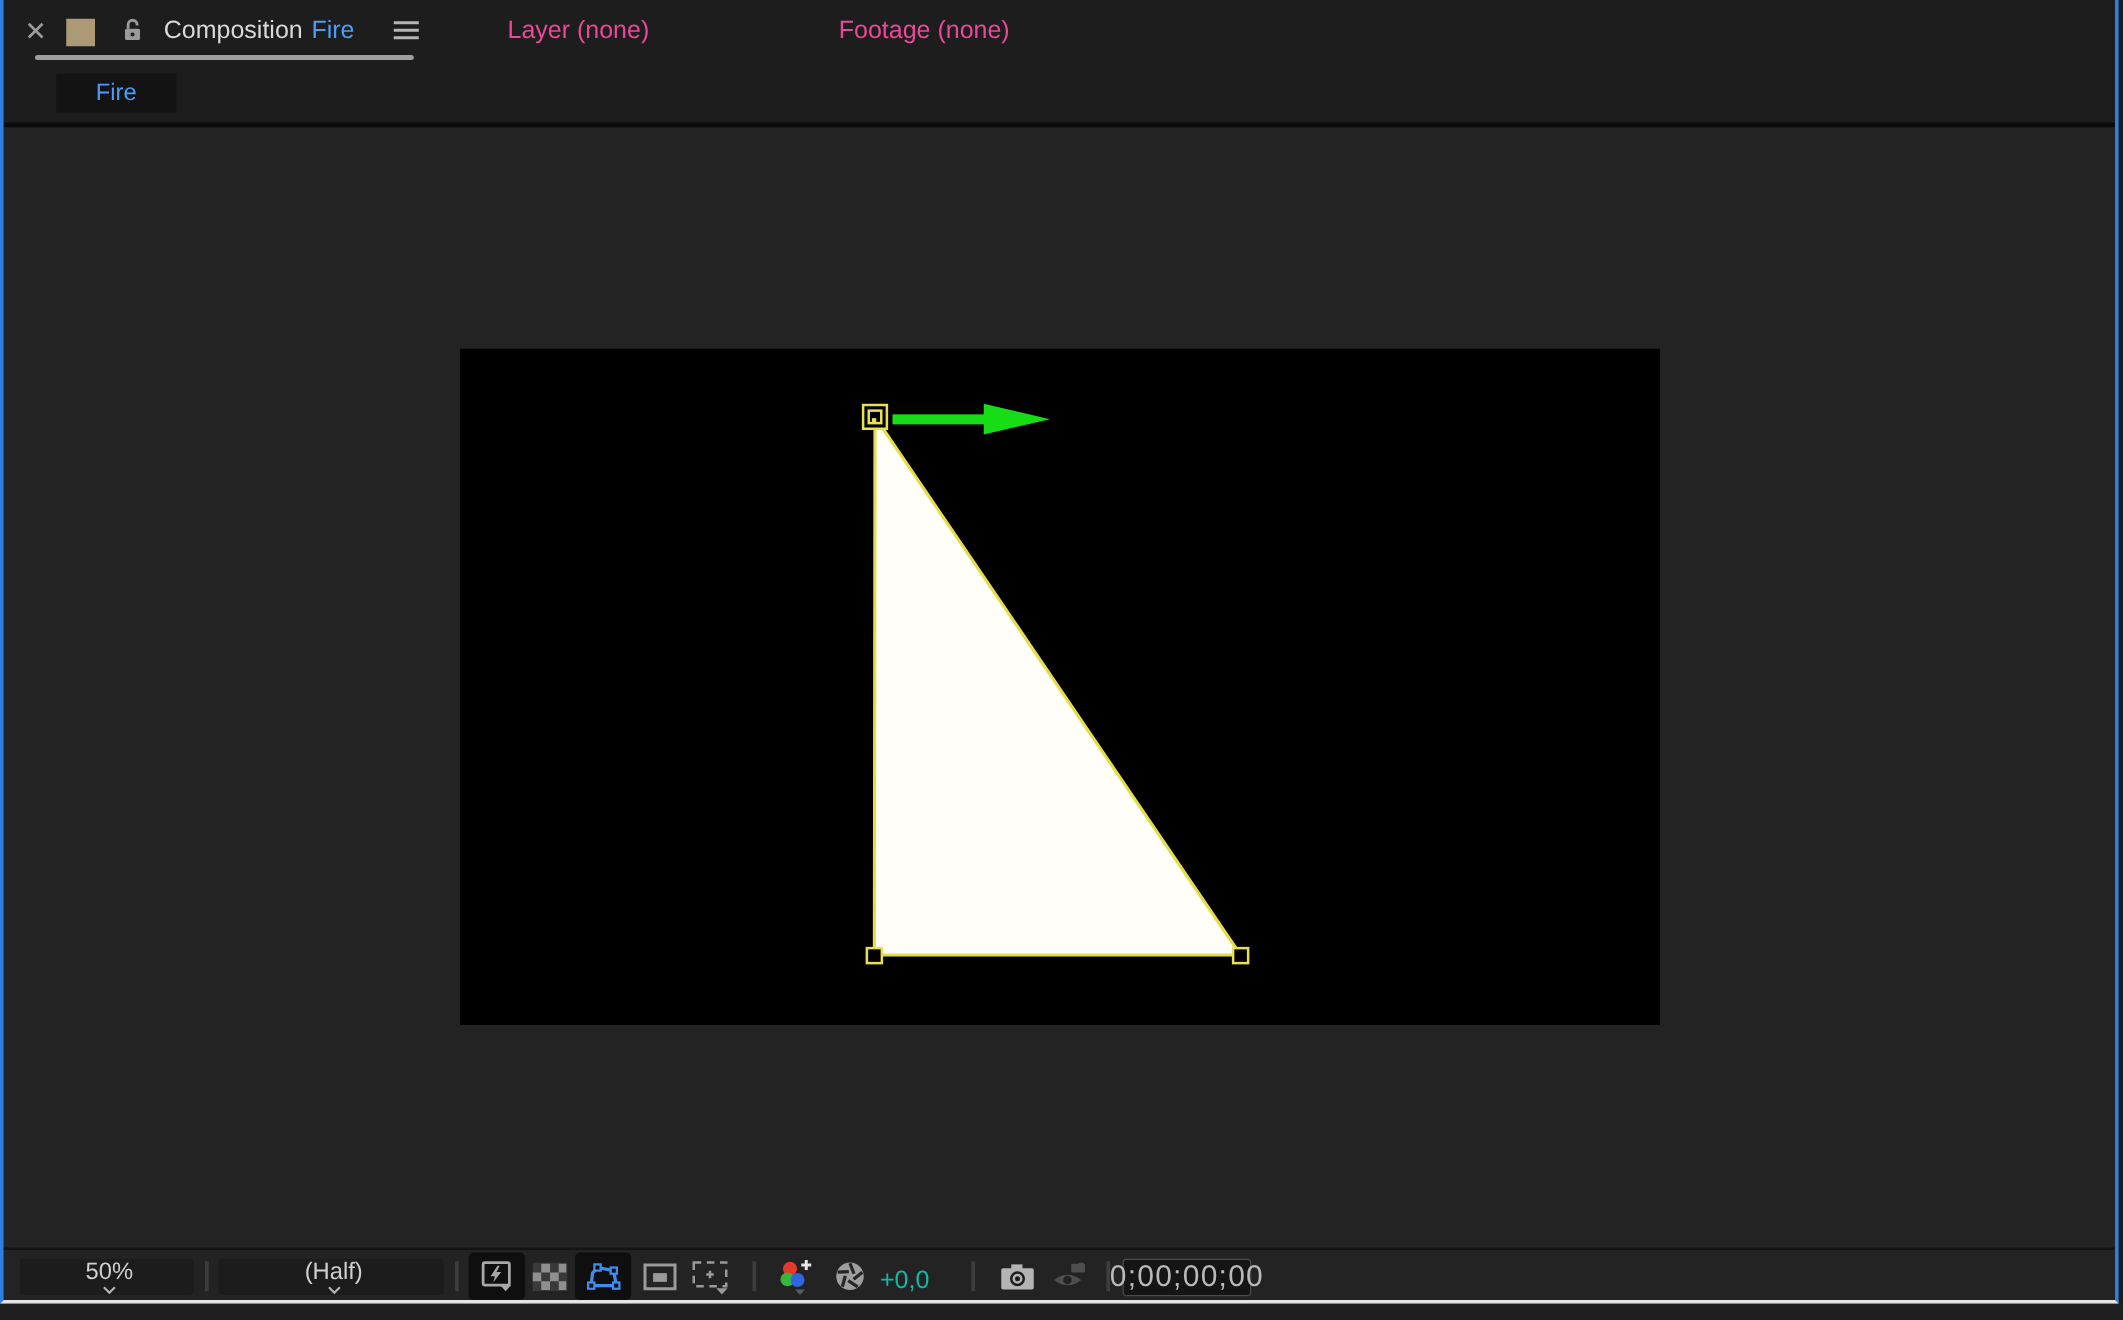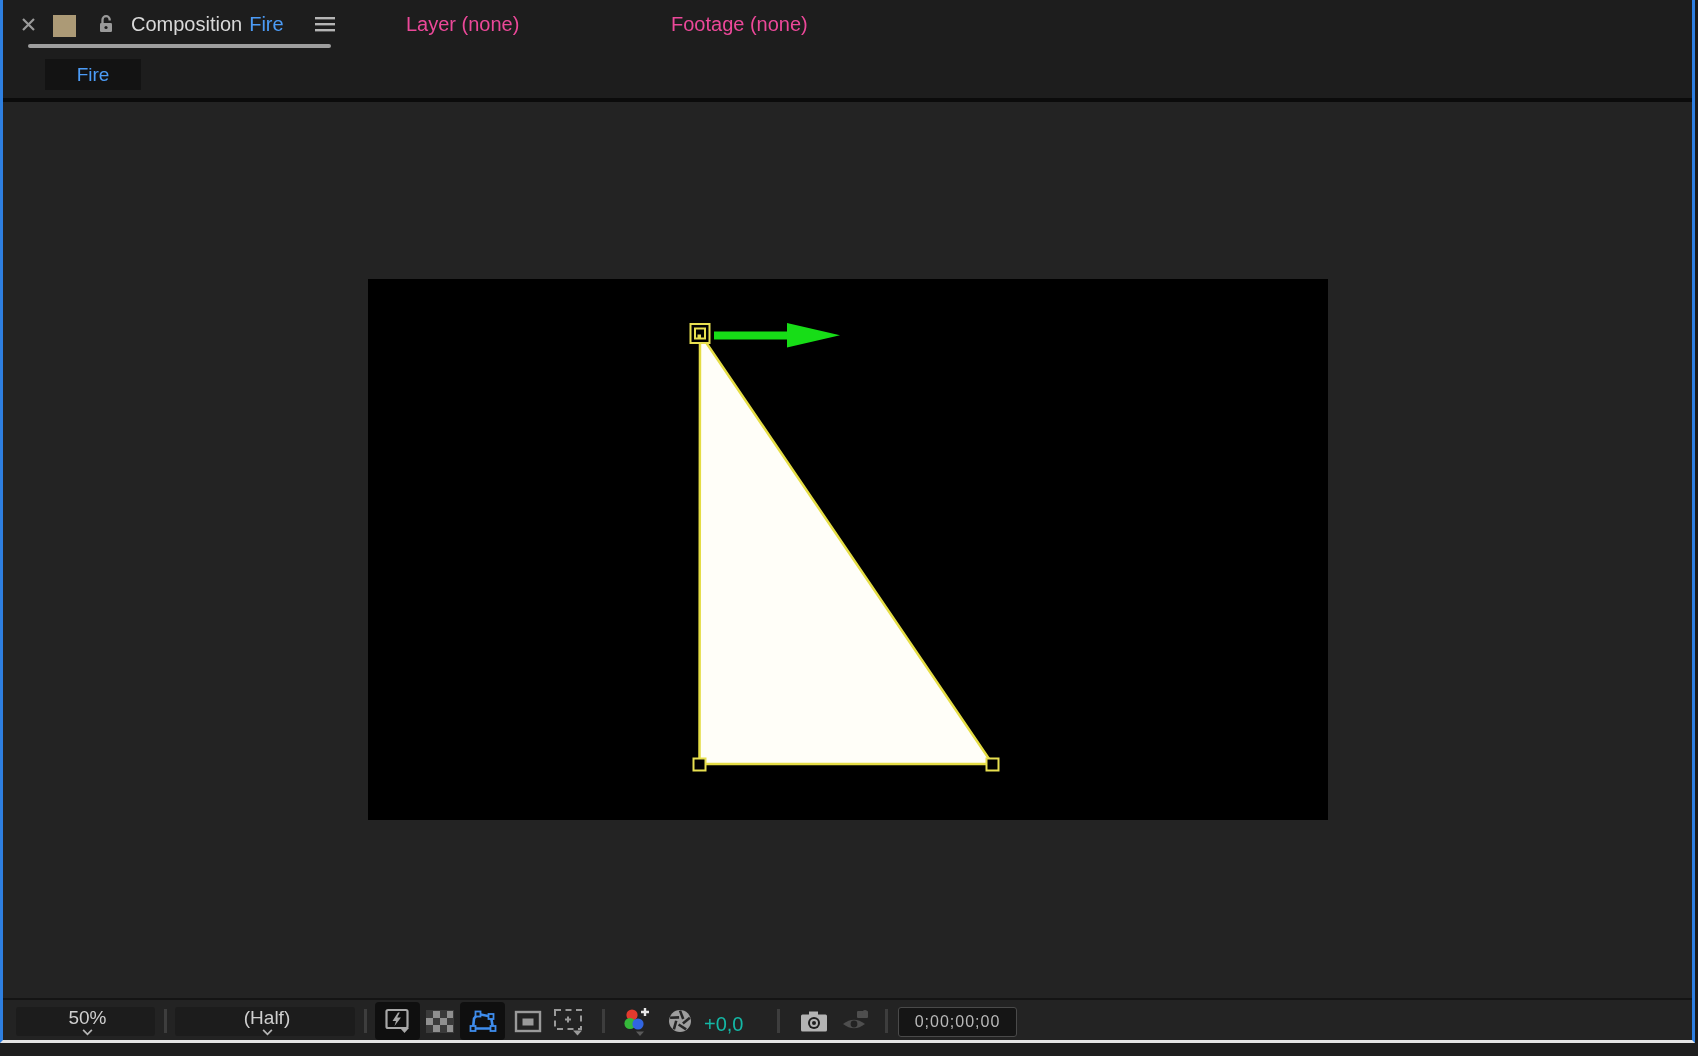--- a/index.html
+++ b/index.html
@@ -41,22 +41,22 @@
              border-top:2px solid #141414; }
   .select-box { position:absolute; top:7px; height:29px; background:#1c1c1c; border-radius:3px;
                 display:flex; align-items:center; justify-content:space-between;
                 padding:0 12px 0 16px; color:#cfcfcf; font-size:19px; cursor:default;flex-direction:column; }
   .sep { position:absolute; top:9px; width:3px; height:24px; background:#3d3d3d; }
   .tbtn { position:absolute; top:2px; height:38px; display:flex; align-items:center;
           justify-content:center; border-radius:4px; }
   .tbtn.active { background:#0f0f0f; }
   #exposure-value { position:absolute; left:701px; top:7px; height:29px; display:flex;
                     align-items:flex-end; color:#14b8a6; font-size:20px; }
-  #timecode { position:absolute; left:895px; top:7px; width:119px; height:30px; background:#151515;
-              border:1px solid #4a4a4a; border-radius:3px; color:#b9b9b9; font-size:16px;
+  #timecode { position:absolute; left:895px; top:7px; width:103px; height:30px; background:#151515;
+              border:1px solid #4a4a4a; border-radius:3px; color:#b9b9b9; font-size:24px;
               display:flex; align-items:center; justify-content:center; letter-spacing:1px; }
   #bottom-strip { position:absolute; left:0; top:1043px; width:1698px; height:13px; background:#1e1e1e; }
   #right-strip { position:absolute; left:1695px; top:0; width:3px; height:1043px; background:#1a1a1a; }
 </style>
 </head>
 <body>
 
 <div id="panel">
 
   <div id="header">

